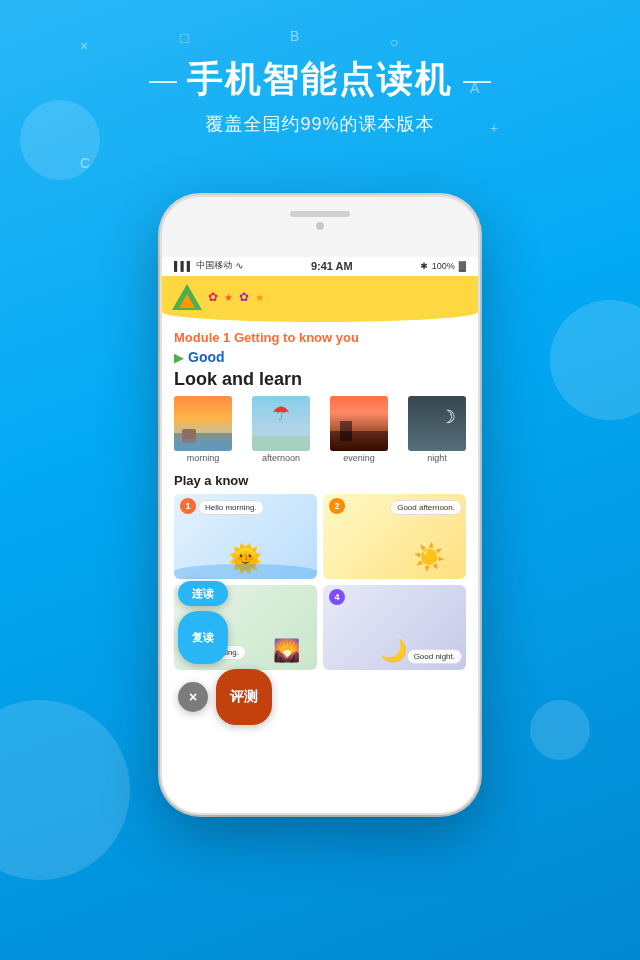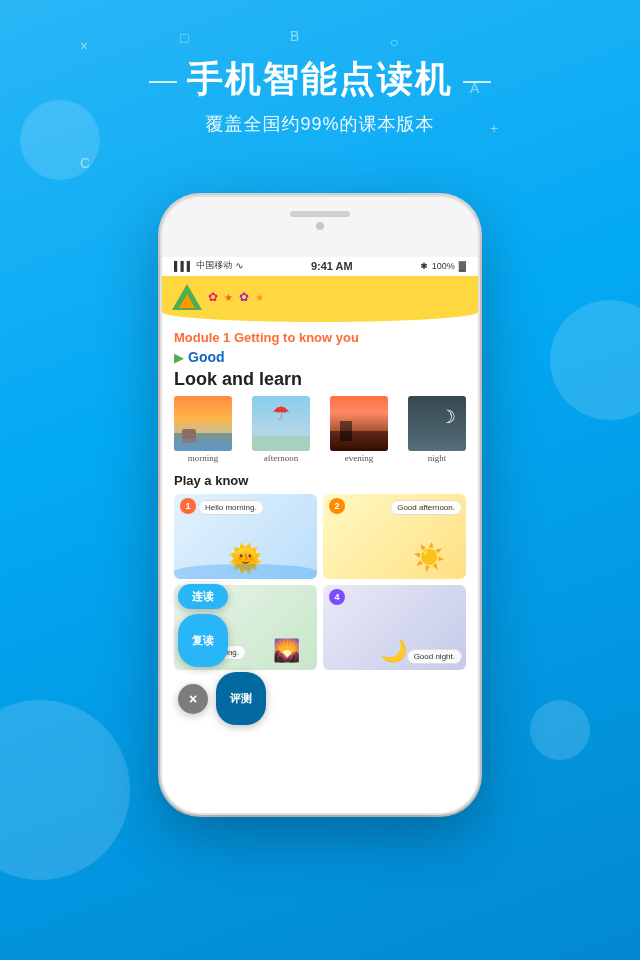--- a/index.html
+++ b/index.html
@@ -186,21 +186,20 @@
       font-weight: 700;
       color: #222;
       margin-bottom: 6px;
     }
 
     
     .img-grid {
       display: flex;
       gap: 20px;
       margin-bottom: 4px;
-      font-family: Liberation Serif, serif;
     }
     .img-cell {
       flex: 1;
       text-align: center;
     }
     .img-box {
       width: 100%;
       height: 55px;
       border-radius: 3px;
       overflow: hidden;
@@ -489,17 +488,17 @@
       </div>
 
     </div>
   </div>
 
   <div style="position:absolute;bottom:90px;left:18px;z-index:20;display:flex;flex-direction:column;gap:5px;align-items:flex-start;">
     <div style="background:#29b6f6;color:white;border-radius:20px;padding:5px 14px;font-size:11px;font-weight:700;box-shadow:0 2px 8px rgba(0,0,0,0.25);">连读</div>
     <div style="background:#29b6f6;color:white;border-radius:20px;padding:19px 14px;font-size:11px;font-weight:700;box-shadow:0 2px 8px rgba(0,0,0,0.25);">复读</div>
     <div style="display:flex;align-items:center;gap:8px;">
       <div style="width:30px;height:30px;background:rgba(80,80,80,0.75);border-radius:50%;display:flex;align-items:center;justify-content:center;color:white;font-size:14px;font-weight:700;box-shadow:0 2px 8px rgba(0,0,0,0.25);">×</div>
-      <div style="background:#0369a1;color:white;border-radius:20px;padding:19px 14px;font-size:11px;font-weight:700;box-shadow:0 2px 8px rgba(0,0,0,0.25);">评测</div>
+      <div style="background:#c2410c;color:white;border-radius:20px;padding:19px 14px;font-size:14px;font-weight:700;box-shadow:0 2px 8px rgba(0,0,0,0.25);">评测</div>
     </div>
   </div>
 
 </div>
 
 </body></html>

